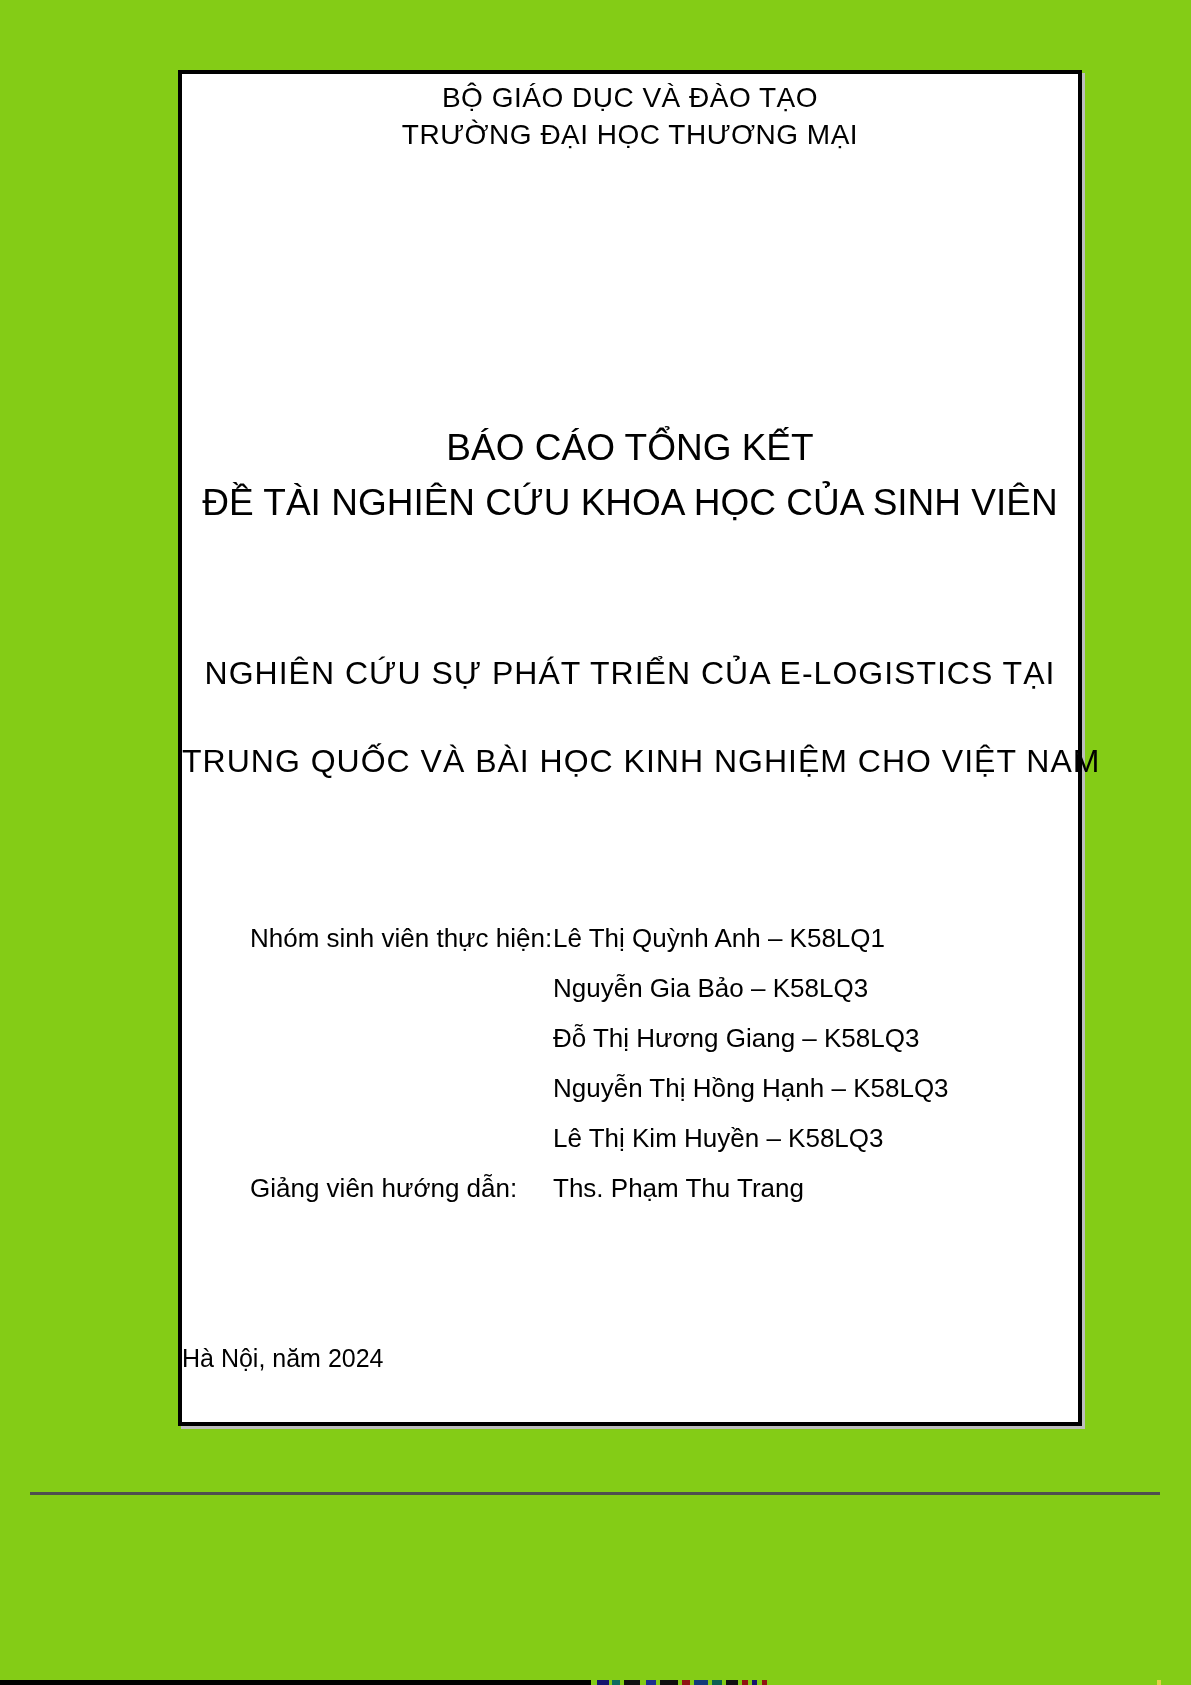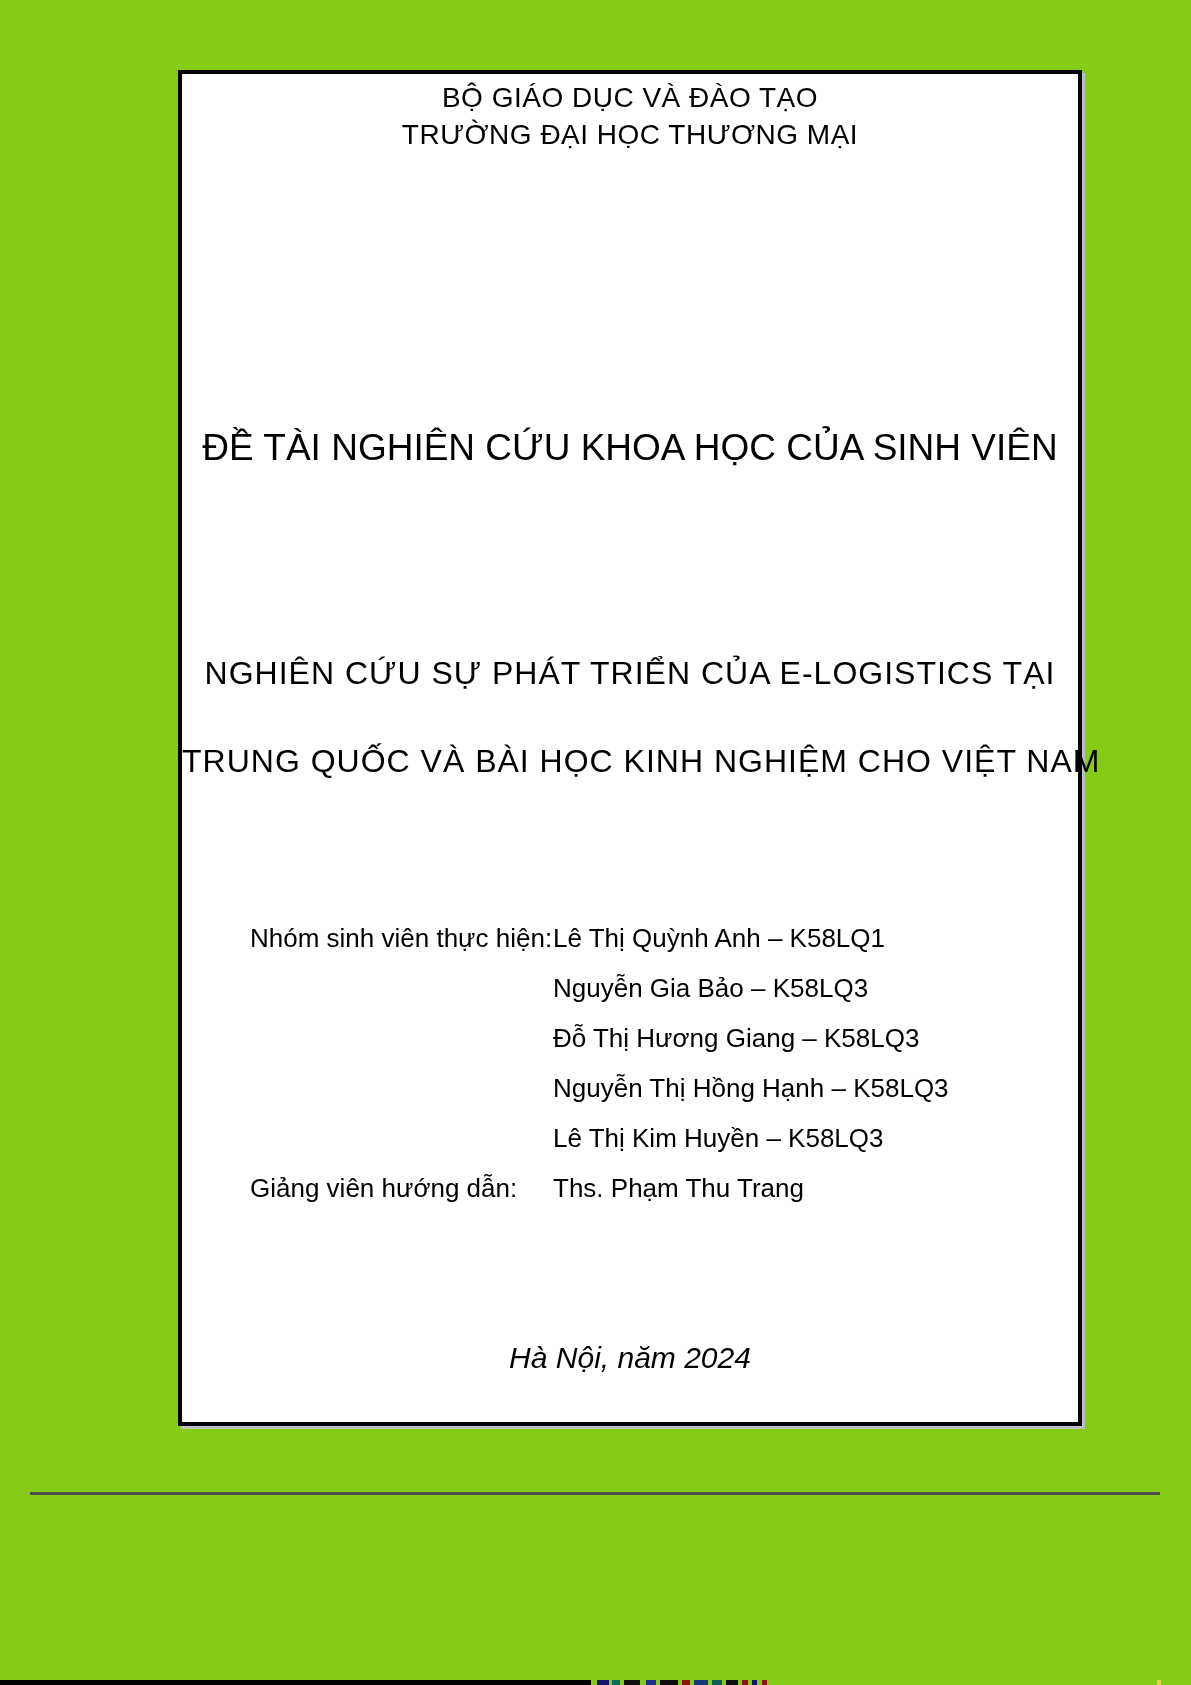--- a/index.html
+++ b/index.html
@@ -78,24 +78,22 @@
   }
   .info-value {
     flex: 1;
     margin-left: 46px;
   }
   .place-year {
     position: absolute;
     top: 1267px;
     left: 0;
     right: 0;
-    text-align: center;
-    font-size: 30px;
+    font-size: 25px;
     line-height: 34px;
-    font-style: italic;
   }
   .divider {
     position: absolute;
     top: 1492px;
     left: 30px;
     width: 1130px;
     height: 3px;
     background: #4f4f4f;
   }
   .bottom-bar {
@@ -117,20 +115,21 @@
 <div class="page">
 
   <div class="cover-box">
 
     <div class="header-block">
       <div>BỘ GIÁO DỤC VÀ ĐÀO TẠO</div>
       <div>TRƯỜNG ĐẠI HỌC THƯƠNG MẠI</div>
     </div>
 
     <div class="title-block">
+      <div>BÁO CÁO TỔNG KẾT</div>
       <div>ĐỀ TÀI NGHIÊN CỨU KHOA HỌC CỦA SINH VIÊN</div>
     </div>
 
     <div class="topic-block">
       <div>NGHIÊN CỨU SỰ PHÁT TRIỂN CỦA E-LOGISTICS TẠI</div>
       <div>TRUNG QUỐC VÀ BÀI HỌC KINH NGHIỆM CHO VIỆT NAM</div>
     </div>
 
     <div class="info-block">
       <div class="info-row">

